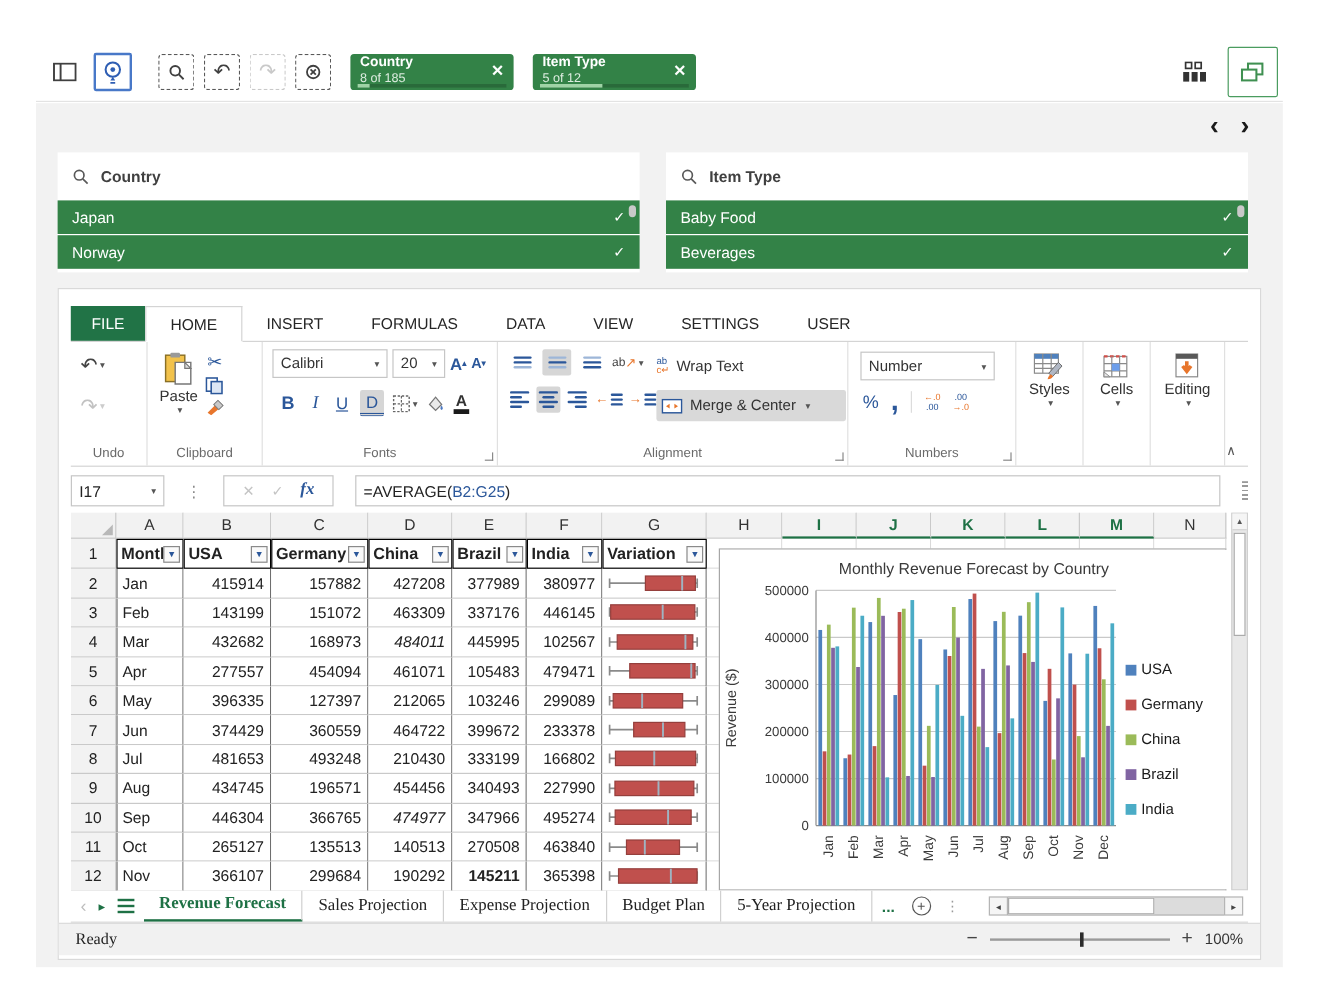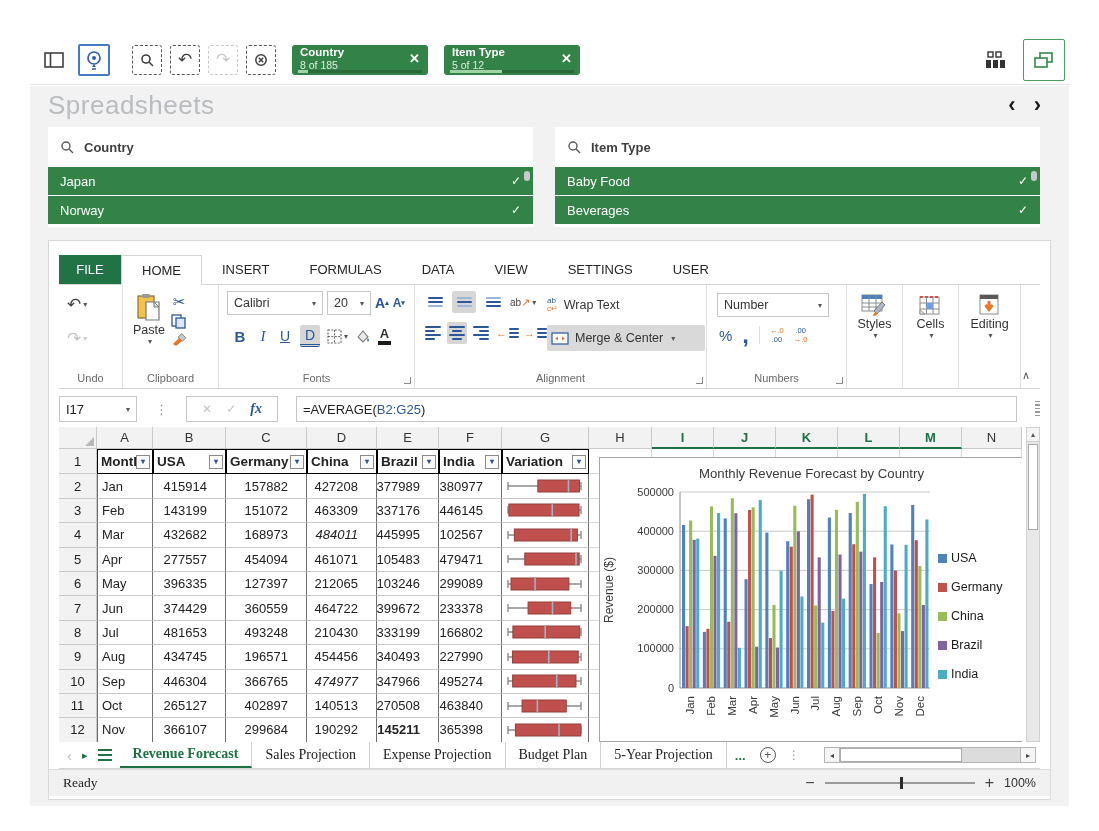--- a/index.html
+++ b/index.html
@@ -64,21 +64,21 @@
   .grow { display:flex; }
   .c { flex:none; font-size:13px; color:#222; display:flex; align-items:center; border-right:1px solid #d9d9d9; border-bottom:1px solid #d9d9d9; background:#fff; overflow:hidden; }
   .hd { background:#f2f2f2; justify-content:center; border-color:#c9c9c9; color:#333; height:22px; }
   .hd.selcol { color:#1e7145; font-weight:bold; border-bottom:2px solid #1e7145; }
   .rh { background:#f2f2f2; justify-content:center; border-color:#c9c9c9; }
   .corner { position:relative; }
   .corner:after { content:""; position:absolute; right:2px; bottom:2px; border-left:9px solid transparent; border-bottom:9px solid #b8b8b8; }
   .t1 { font-weight:bold; border:1px solid #000; position:relative; padding-left:3px; font-size:13.5px; }
   .fdrop { position:absolute; right:2px; top:50%; transform:translateY(-50%); width:14px; height:14px; border:1px solid #8a8a8a; background:#fafafa; display:flex; align-items:center; justify-content:center; font-size:8px; color:#2b579a; }
   .td { border-right:1px solid #6e6e6e; border-bottom:1px solid #c9c9c9; }
-  .num { justify-content:flex-end; padding-right:18px; }
+  .num { justify-content:flex-end; padding-right:5px; }
   .mon { padding-left:4px; }
   .chartbox { position:absolute; left:540px; top:30px; width:423px; height:285px; background:#fff; border:1px solid #a6a6a6; }
   .vscroll { position:absolute; right:0; top:0; width:14px; height:315px; background:#e8e8e8; border:1px solid #d0d0d0; }
   .vscroll .varr { width:12px; height:14px; background:#f5f5f5; border-bottom:1px solid #cfcfcf; font-size:8px; color:#555; display:flex; align-items:center; justify-content:center; }
   .vscroll .vthumb { margin:2px 1px; height:86px; background:#fff; border:1px solid #ababab; }
   
   .tabsrow { height:27px; display:flex; align-items:center; border-bottom:1px solid #d4d4d4; }
   .tnav { display:flex; align-items:center; gap:10px; padding:0 8px; }
   .tnav .gArrow { color:#1e7145; font-size:11px; cursor:pointer; }
   .tnav .dArrow { color:#bdbdbd; font-size:15px; }
@@ -177,21 +177,20 @@
     <div class="green-btn">
       <svg width="22" height="20" viewBox="0 0 22 20">
           <rect x="7" y="3" width="12" height="9" fill="#fff" stroke="#3f9051" stroke-width="1.7"></rect>
           <rect x="2" y="8" width="12" height="9" fill="#fff" stroke="#3f9051" stroke-width="1.7"></rect>
         </svg>
     </div>
   </div>
 </div>
 
 <div class="content">
-  <div class="sheet-title">Spreadsheets</div>
   <div class="nav-arrows">
     <span>‹</span>
     <span>›</span>
   </div>
 
   <div class="fpanel" style="left:18px;">
     <div class="fhead">
       <svg width="14" height="14" viewBox="0 0 14 14">
           <circle cx="6" cy="6" r="4" fill="none" stroke="#595959" stroke-width="1.4"></circle>
           <line x1="9" y1="9" x2="13" y2="13" stroke="#595959" stroke-width="1.4"></line>
@@ -770,21 +769,21 @@
             <div class="c " style="width: 62px; height: 24.4px;"></div>
             <div class="c " style="width: 62px; height: 24.4px;"></div>
             <div class="c " style="width: 62px; height: 24.4px;"></div>
             <div class="c " style="width: 62px; height: 24.4px;"></div>
             <div class="c " style="width: 60px; height: 24.4px;"></div>
           </div>
           <div class="grow">
             <div class="c rh" style="width: 38px; height: 24.4px;">11</div>
             <div class="c td mon" style="width: 56px; height: 24.4px; border-left: 1px solid rgb(110, 110, 110);">Oct</div>
             <div class="c td num" style="width: 73px; height: 24.4px;">265127</div>
-            <div class="c td num" style="width: 81px; height: 24.4px;">402897</div>
+            <div class="c td num" style="width: 81px; height: 24.4px;">135513</div>
             <div class="c td num" style="width: 70px; height: 24.4px;">140513</div>
             <div class="c td num" style="width: 62px; height: 24.4px;">270508</div>
             <div class="c td num" style="width: 63px; height: 24.4px;">463840</div>
             <div class="c td" style="width: 87px; height: 24.4px;">
               <svg width="79" height="20" viewBox="0 0 79 20" style="margin-left:3px">
                 <line x1="3" y1="10" x2="76" y2="10" stroke="#8a8a8a" stroke-width="1.4"></line>
                 <line x1="3" y1="6" x2="3" y2="14" stroke="#8a8a8a" stroke-width="1.4"></line>
                 <line x1="76" y1="6" x2="76" y2="14" stroke="#8a8a8a" stroke-width="1.4"></line>
                 <rect x="17.067526064943543" y="4" width="44.193936788452554" height="12" fill="#C0504D" stroke="#953f3c" stroke-width="1"></rect>
                 <line x1="32.34996149409112" y1="4" x2="32.34996149409112" y2="16" stroke="#9fb4c2" stroke-width="1.6"></line>

